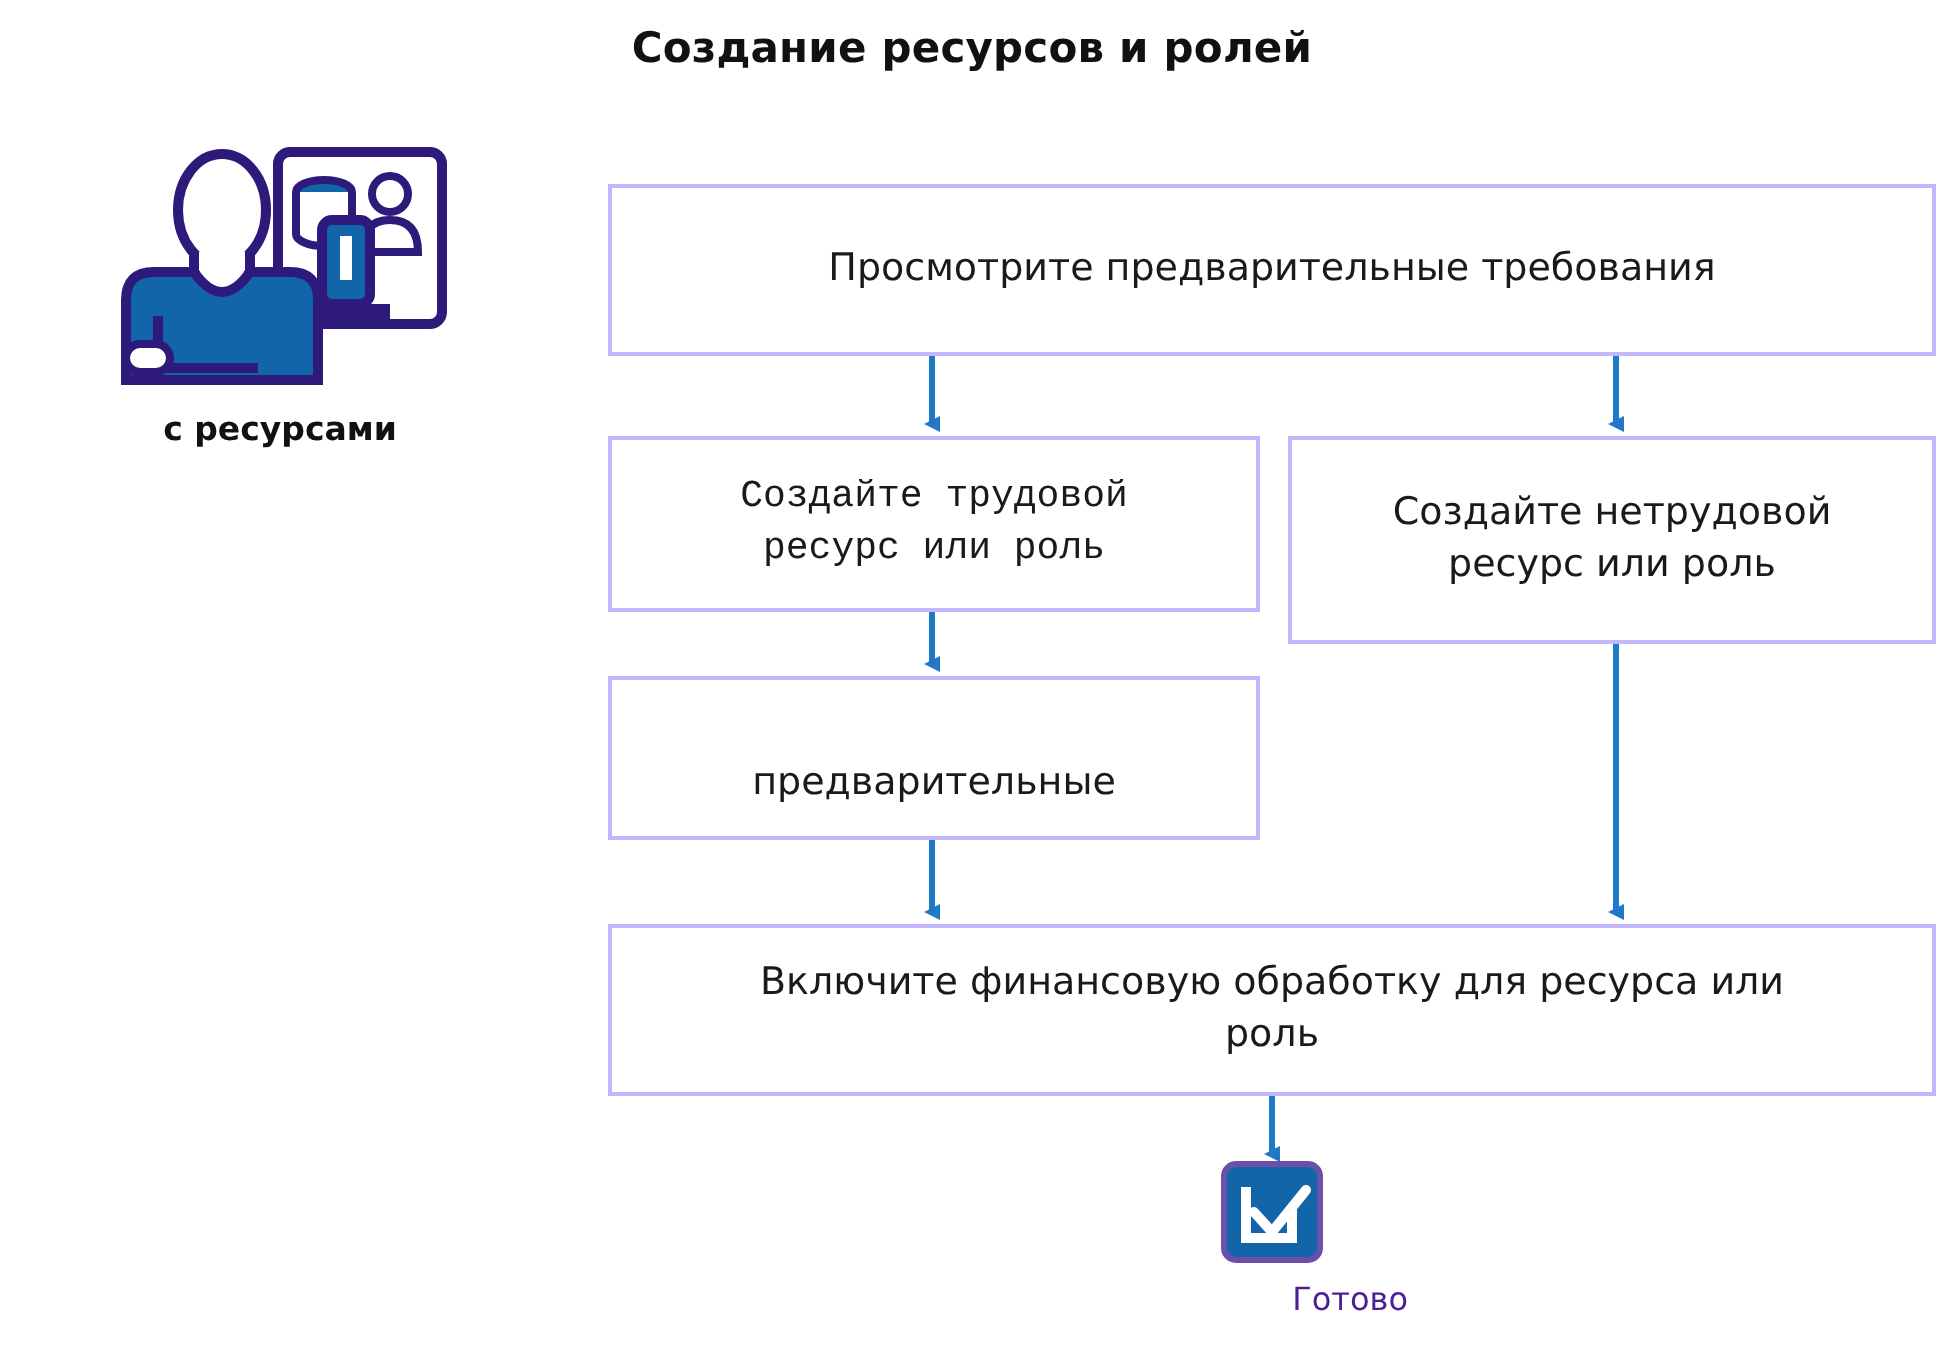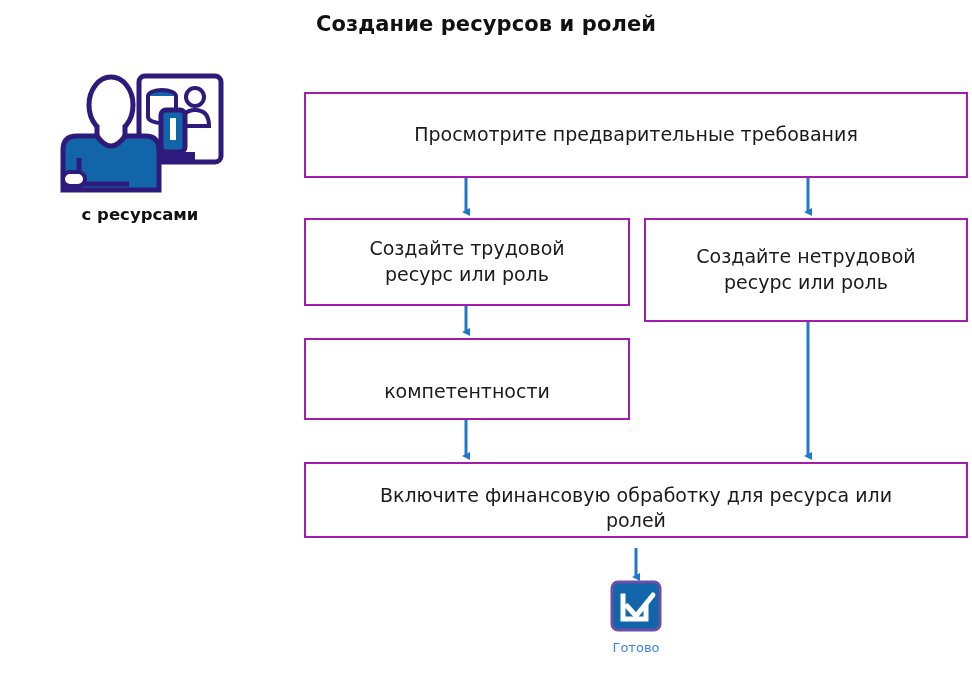--- a/index.html
+++ b/index.html
@@ -49,38 +49,38 @@
     font-weight: bold;
     line-height: 1.35;
     color: #111111;
   }
   #actor-label .line2 { display: block; }
 
   
   .flow-box {
     position: absolute;
     box-sizing: border-box;
-    border: 2px solid #a21caf;
+    border: 2px solid #c4b5fd;
     background: #ffffff;
     display: flex;
     align-items: center;
     justify-content: center;
     text-align: center;
     font-size: 19px;
     line-height: 1.35;
     color: #1a1a1a;
     padding: 2px 24px;
   }
   .flow-box .txt { display: block; width: 100%; }
 
   #box-prereq   { left: 304px; top: 92px;  width: 664px; height: 86px; }
-  #box-labor    { left: 304px; top: 218px; width: 326px; height: 88px; }
+  #box-labor    { left: 304px; top: 218px; width: 326px; height: 88px; font-family: Liberation Mono, monospace; }
   #box-nonlabor { left: 644px; top: 218px; width: 324px; height: 104px; }
   #box-compet   { left: 304px; top: 338px; width: 326px; height: 82px; }
-  #box-finance  { left: 304px; top: 462px; width: 664px; height: 76px; align-items: flex-end; }
+  #box-finance  { left: 304px; top: 462px; width: 664px; height: 86px; }
 
   
   #connectors {
     position: absolute;
     left: 0;
     top: 0;
     width: 972px;
     height: 678px;
     pointer-events: none;
   }
@@ -89,23 +89,24 @@
   #done-group {
     position: absolute;
     left: 568px;
     top: 580px;
     width: 136px;
     text-align: center;
   }
   #done-icon-wrap { height: 54px; }
   #done-label {
     margin-top: 6px;
-    font-size: 13px;
-    color: #3b82f6;
+    font-size: 16px;
+    color: #4c1d95;
     line-height: 1.2;
+    text-align: right;
   }
 </style>
 </head>
 <body>
 
 <div id="diagram-title">Создание ресурсов и ролей</div>
 
 <div id="actor-group">
   <div id="actor-icon-wrap">
     <svg width="170" height="122" viewBox="0 0 170 122" xmlns="http://www.w3.org/2000/svg">
@@ -173,28 +174,28 @@
 <div class="flow-box" id="box-nonlabor">
   <span class="txt">
     <span>Создайте нетрудовой</span><br>
     <span>ресурс или роль</span>
   </span>
 </div>
 
 <div class="flow-box" id="box-compet">
   <span class="txt">
     <br>
-    <span>компетентности</span>
+    <span>предварительные</span>
   </span>
 </div>
 
 <div class="flow-box" id="box-finance">
   <span class="txt">
     <span>Включите финансовую обработку для ресурса или</span><br>
-    <span>ролей</span>
+    <span>роль</span>
   </span>
 </div>
 
 <div id="done-group">
   <div id="done-icon-wrap">
     <svg width="52" height="52" viewBox="0 0 52 52" xmlns="http://www.w3.org/2000/svg">
       <rect x="2" y="2" width="48" height="48" rx="6" ry="6" fill="#1265A8" stroke="#6B4FA8" stroke-width="3"></rect>
       <path d="M13 16 v23 h23 v-13" fill="none" stroke="#ffffff" stroke-width="5" stroke-linecap="square"></path>
       <path d="M17 26 l9 10 l17 -21" fill="none" stroke="#ffffff" stroke-width="5" stroke-linecap="round" stroke-linejoin="round"></path>
     </svg>

